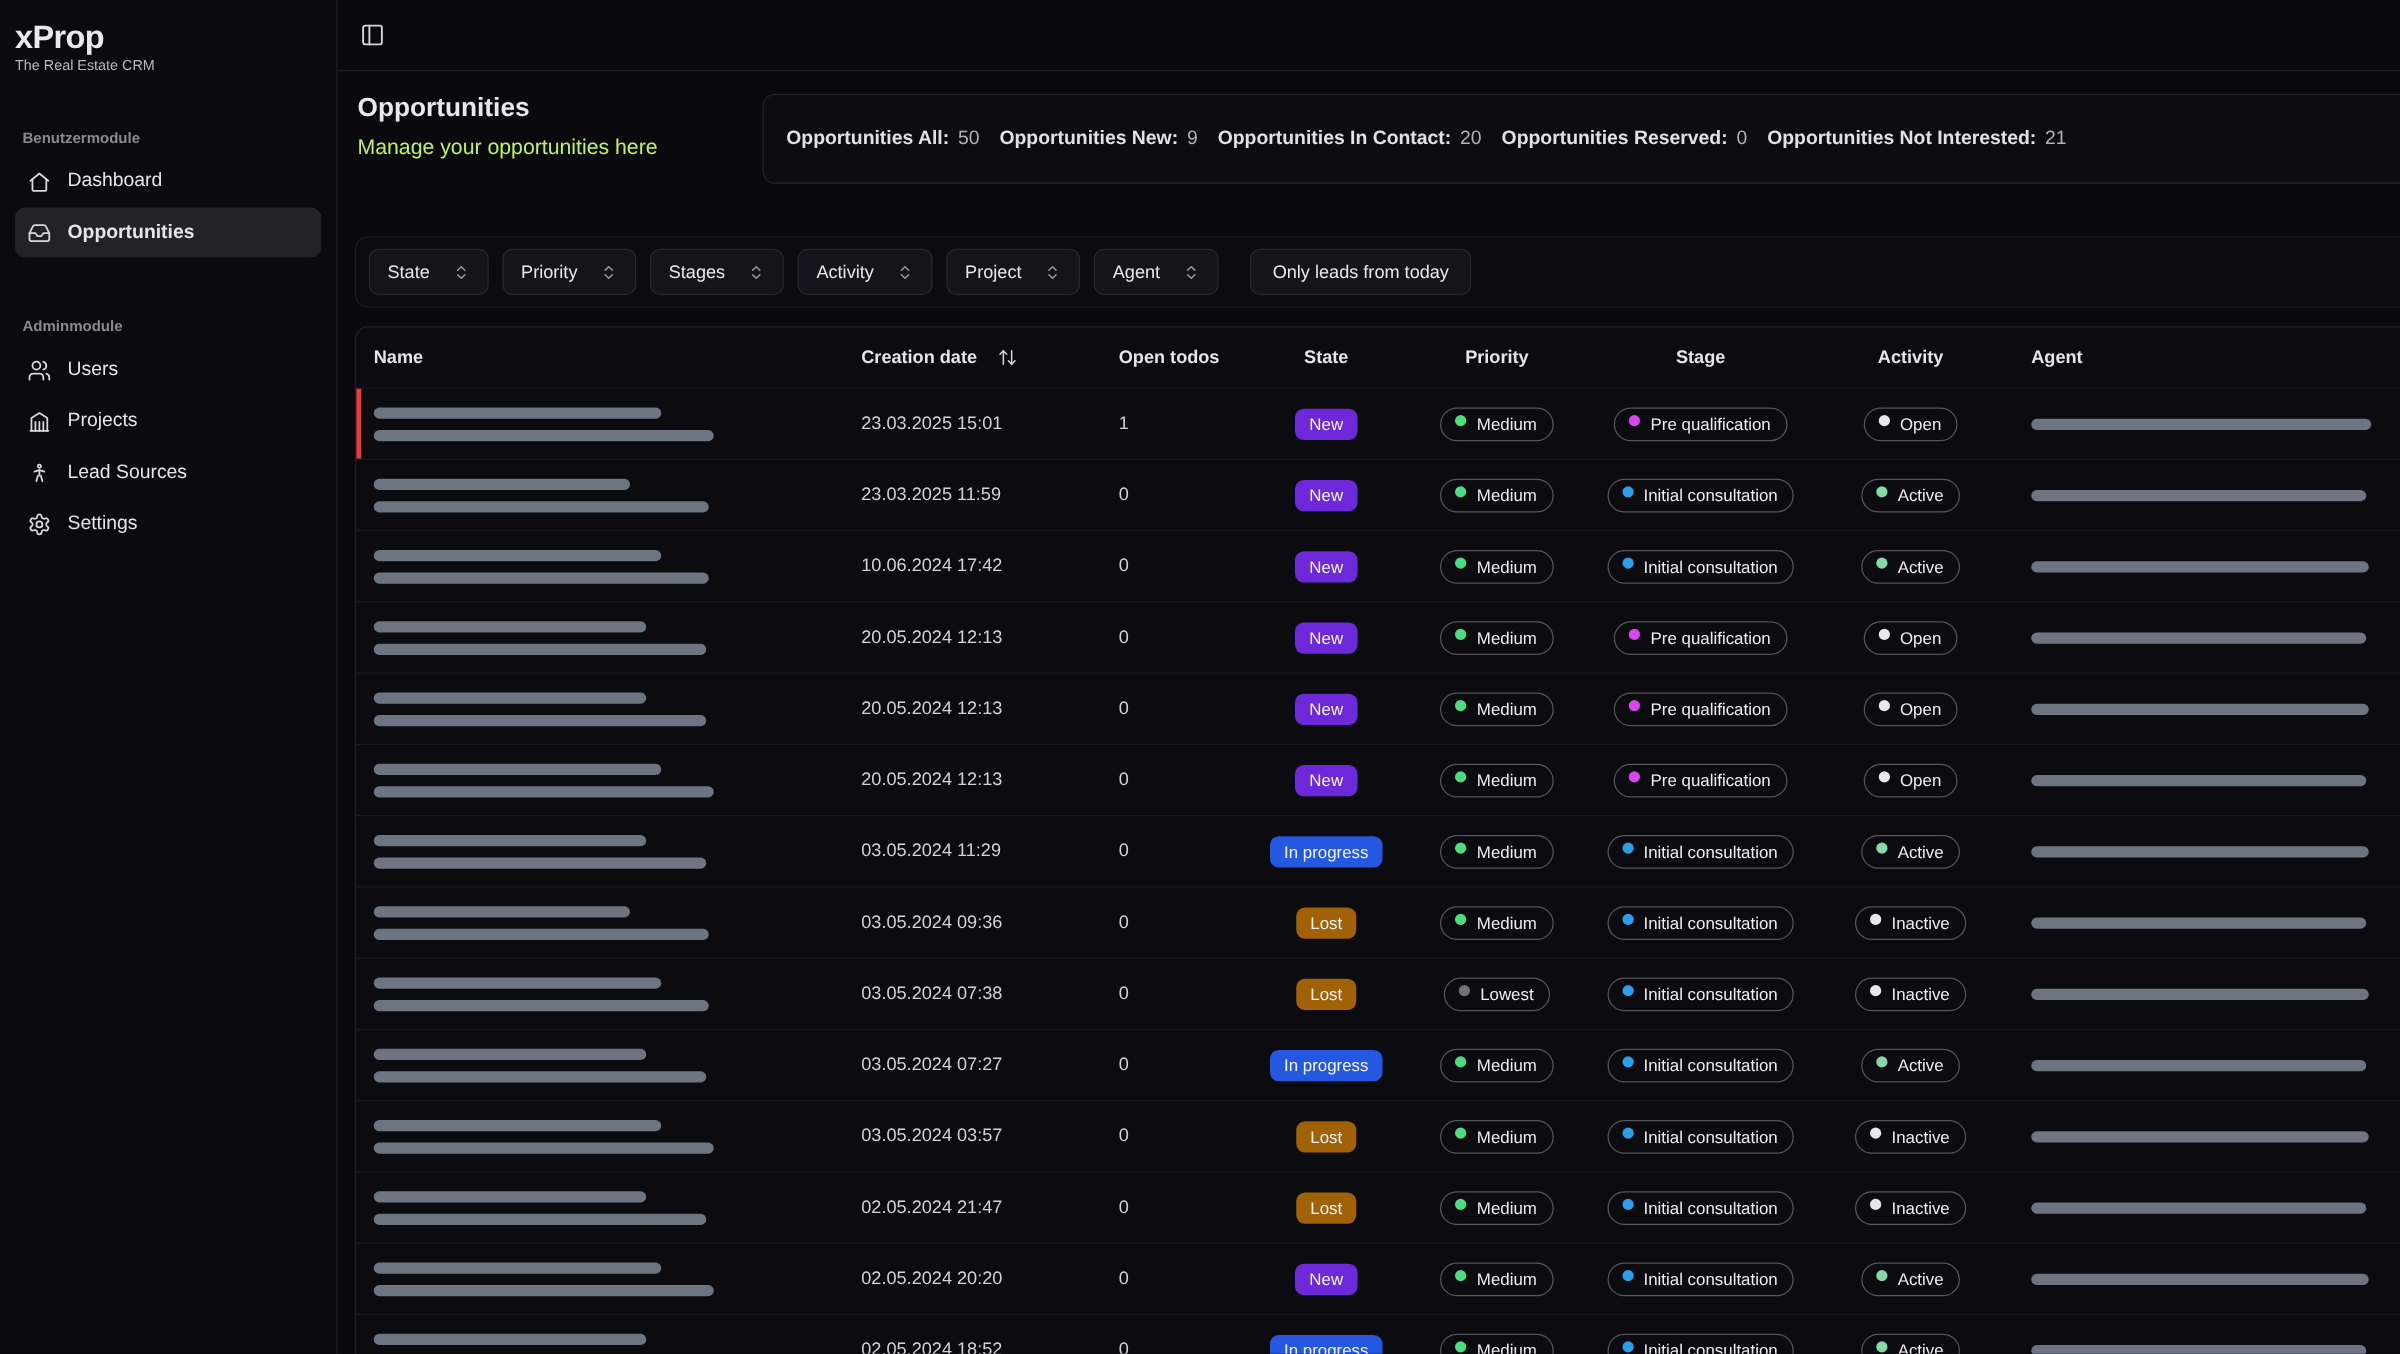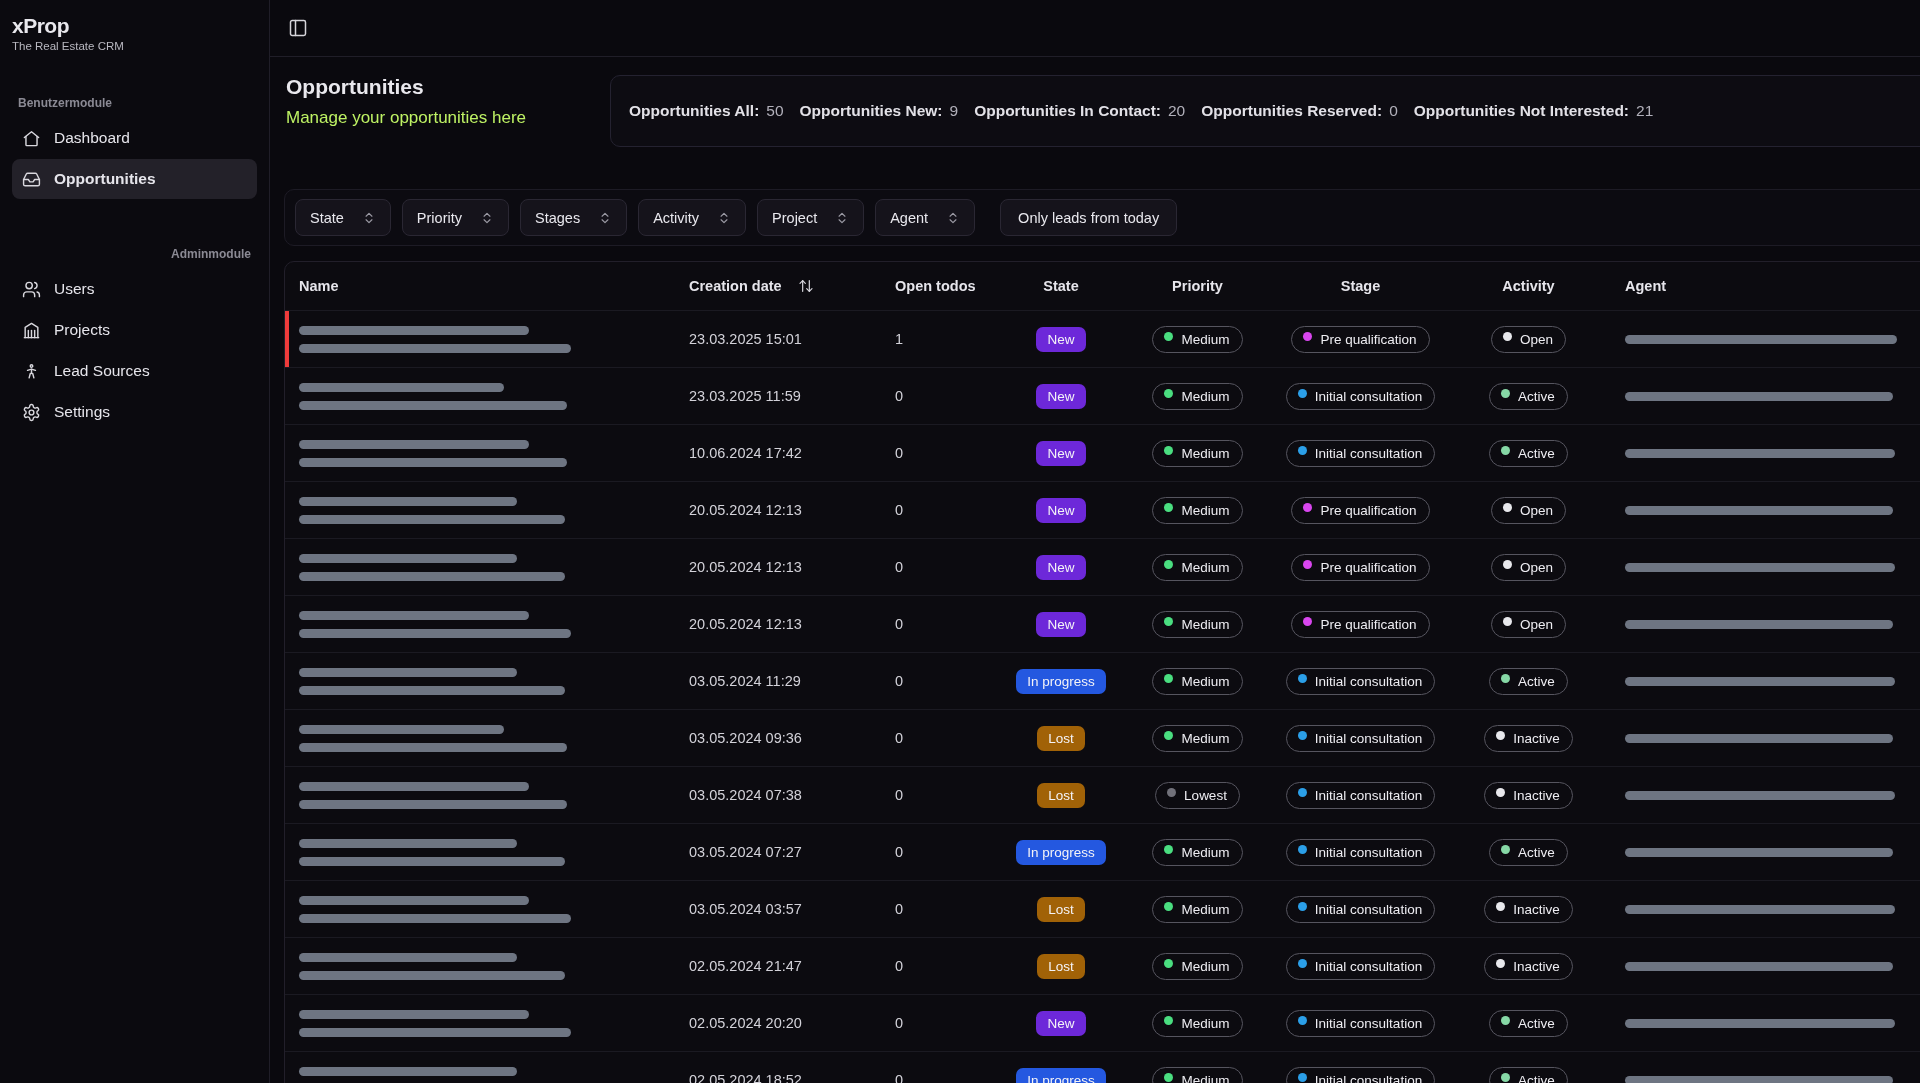--- a/index.html
+++ b/index.html
@@ -12,25 +12,25 @@
   }
   svg { display: block; }
 
   
   .sidebar {
     width: 270px; flex-shrink: 0;
     background: #0b0a0f;
     border-right: 1px solid #201e28;
     padding: 14px 12px;
   }
-  .logo-title { font-size: 21px; font-weight: 700; letter-spacing: -0.5px; }
+  .logo-title { font-size: 26px; font-weight: 700; letter-spacing: -0.5px; }
   .logo-sub { font-size: 11.5px; color: #b9b8c0; margin-top: 2px; }
   .section-label { font-size: 12px; font-weight: 700; color: #8b8a94; margin: 10px 6px 8px; }
   .section-gap-1 { margin-top: 44px; }
-  .section-gap-2 { margin-top: 48px; text-align: right; }
+  .section-gap-2 { margin-top: 48px; }
   .nav-item {
     display: flex; align-items: center; gap: 13px;
     height: 40px; padding: 0 10px; border-radius: 8px;
     font-size: 15.5px; color: #e6e5eb; cursor: pointer; margin-bottom: 1px;
   }
   .nav-item.active { background: #232129; font-weight: 700; }
   .nav-icon { width: 19px; height: 19px; color: #d9d8de; flex-shrink: 0; }
 
   
   .main { flex: 1; display: flex; flex-direction: column; position: relative; }

